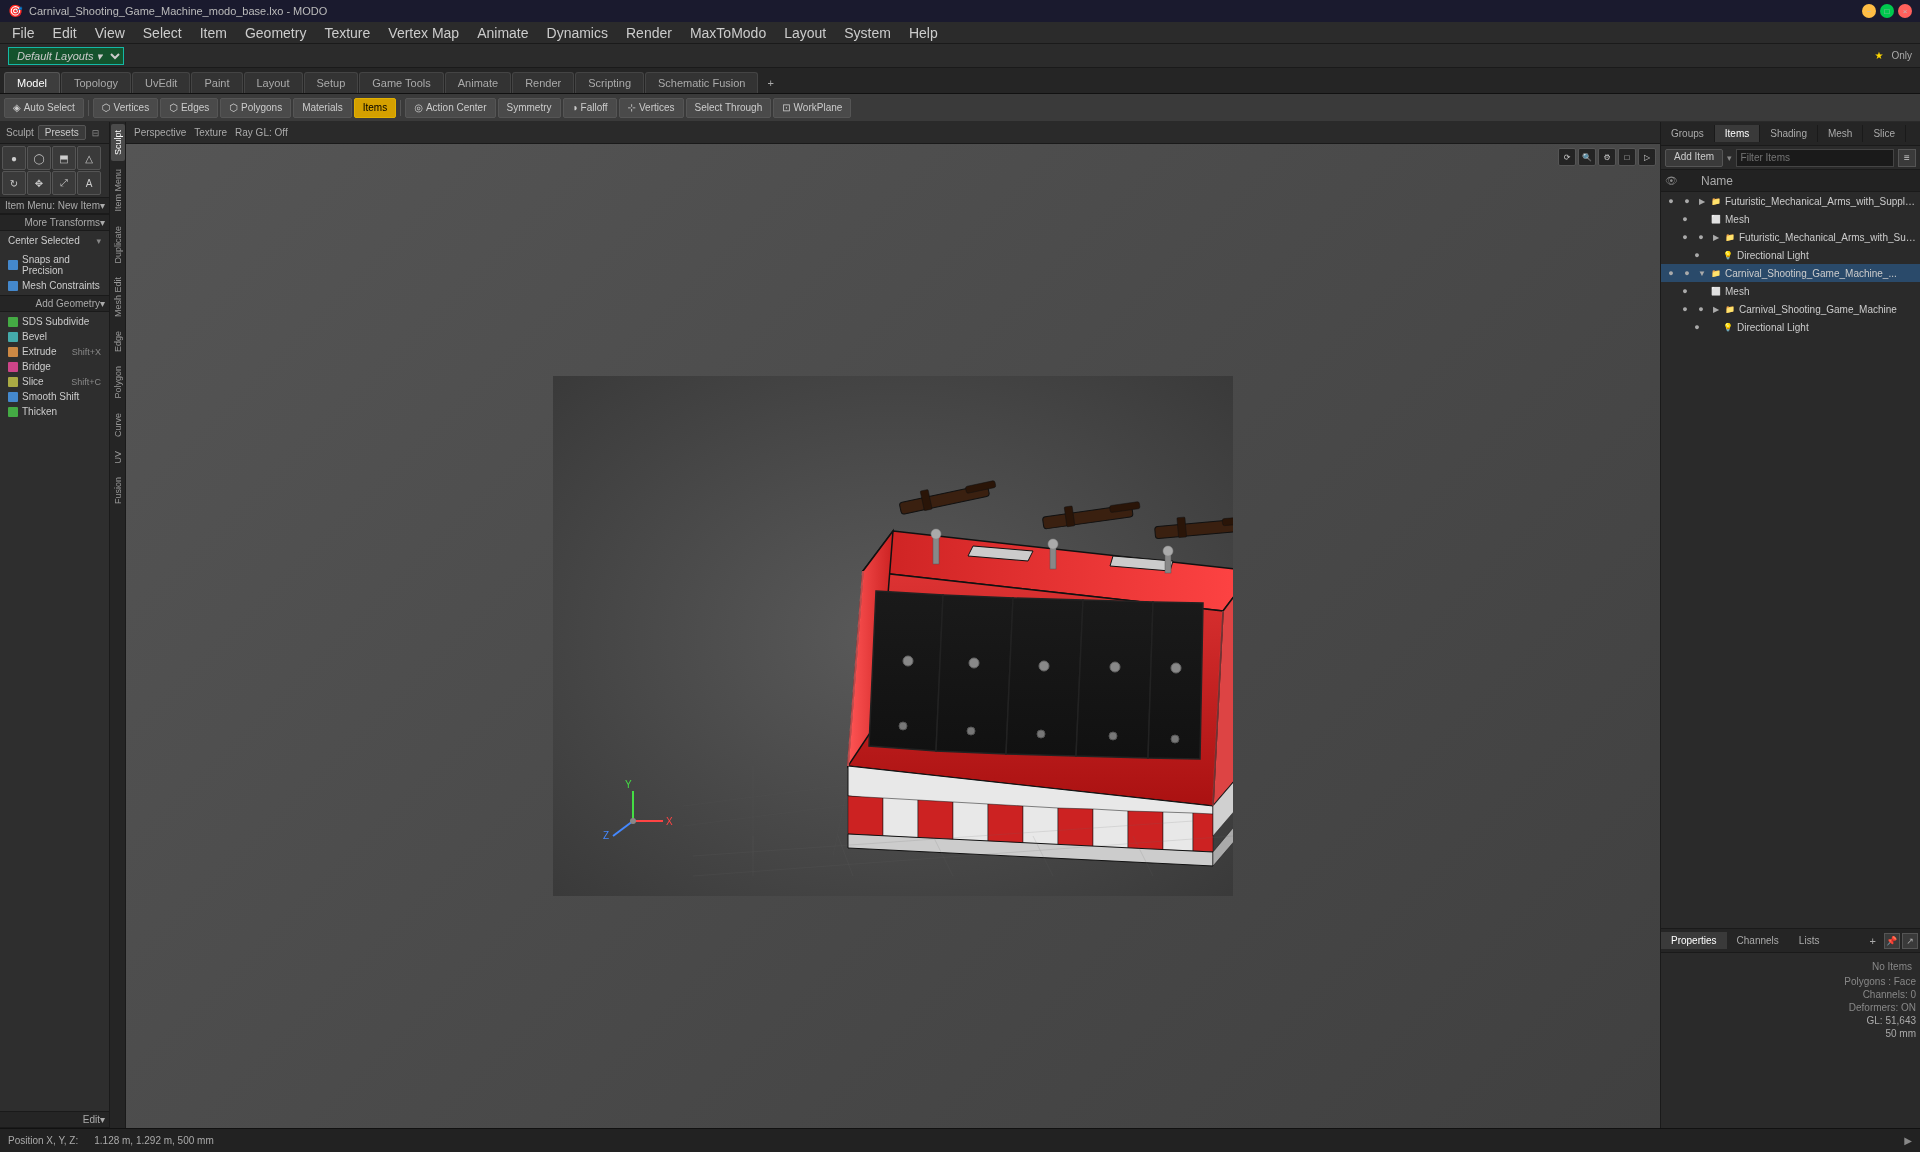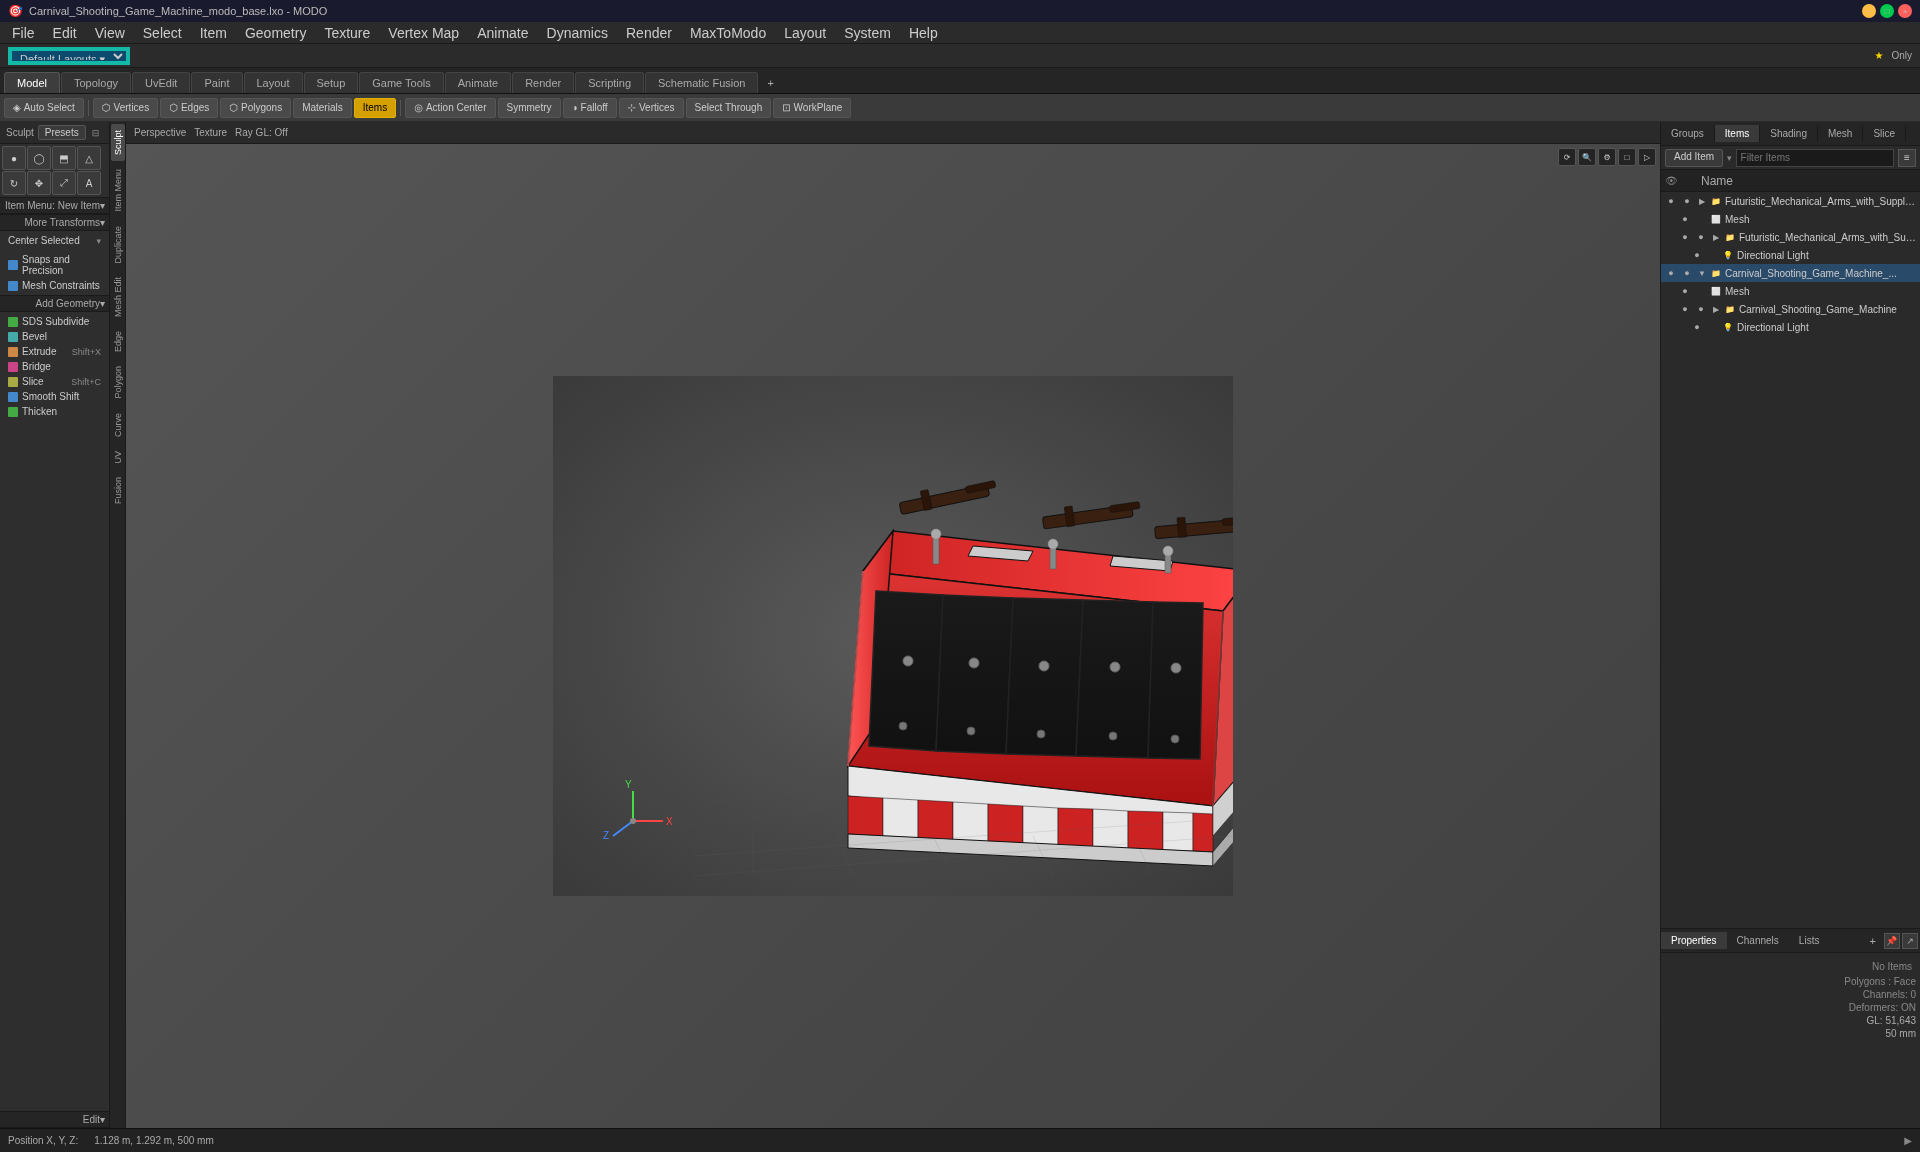--- a/index.html
+++ b/index.html
@@ -12,21 +12,21 @@
     #title-bar .win-btn.min { background: #ffbd44; }
     #title-bar .win-btn.max { background: #00ca4e; }
     #title-bar .win-btn.close { background: #ff605c; }
 
     
     #menu-bar { height: 22px; background: #2b2b2b; display: flex; align-items: center; padding: 0 4px; gap: 2px; border-bottom: 1px solid #1a1a1a; }
     .menu-item { padding: 2px 8px; color: #ccc; cursor: pointer; font-size: 14px; border-radius: 2px; text-align: right; }
 
     
     #layout-bar { height: 24px; background: #2b2b2b; display: flex; align-items: center; padding: 0 8px; gap: 4px; border-bottom: 1px solid #1a1a1a; }
-    .layout-select { background: #0c4a6e; border: 4px solid #14b8a6; color: #ccc; padding: 1px 4px; font-size: 11px; cursor: pointer; height: 18px; }
+    .layout-select { background: #14532d; border: 1px solid #14b8a6; color: #ccc; padding: 1px 4px; font-size: 11px; cursor: pointer; height: 18px; font-style: italic; }
 
     
     #tab-bar { height: 26px; background: #252525; display: flex; align-items: flex-end; padding: 0 4px; gap: 1px; border-bottom: 1px solid #111; }
     .tab { padding: 4px 12px; font-size: 11px; cursor: pointer; border-radius: 3px 3px 0 0; background: #333; color: #aaa; border: 1px solid #444; border-bottom: none; }
     .tab.active { background: #3d3d3d; color: #fff; border-color: #555; }
     .tab-plus { padding: 4px 8px; color: #aaa; cursor: pointer; }
 
     
     #toolbar { height: 28px; background: #3a3a3a; display: flex; align-items: center; padding: 0 4px; gap: 2px; border-bottom: 1px solid #2a2a2a; }
     .tool-btn { padding: 2px 8px; background: #4a4a4a; border: 1px solid #555; color: #ccc; font-size: 10px; cursor: pointer; border-radius: 2px; height: 20px; display: flex; align-items: center; gap: 3px; white-space: nowrap; }

